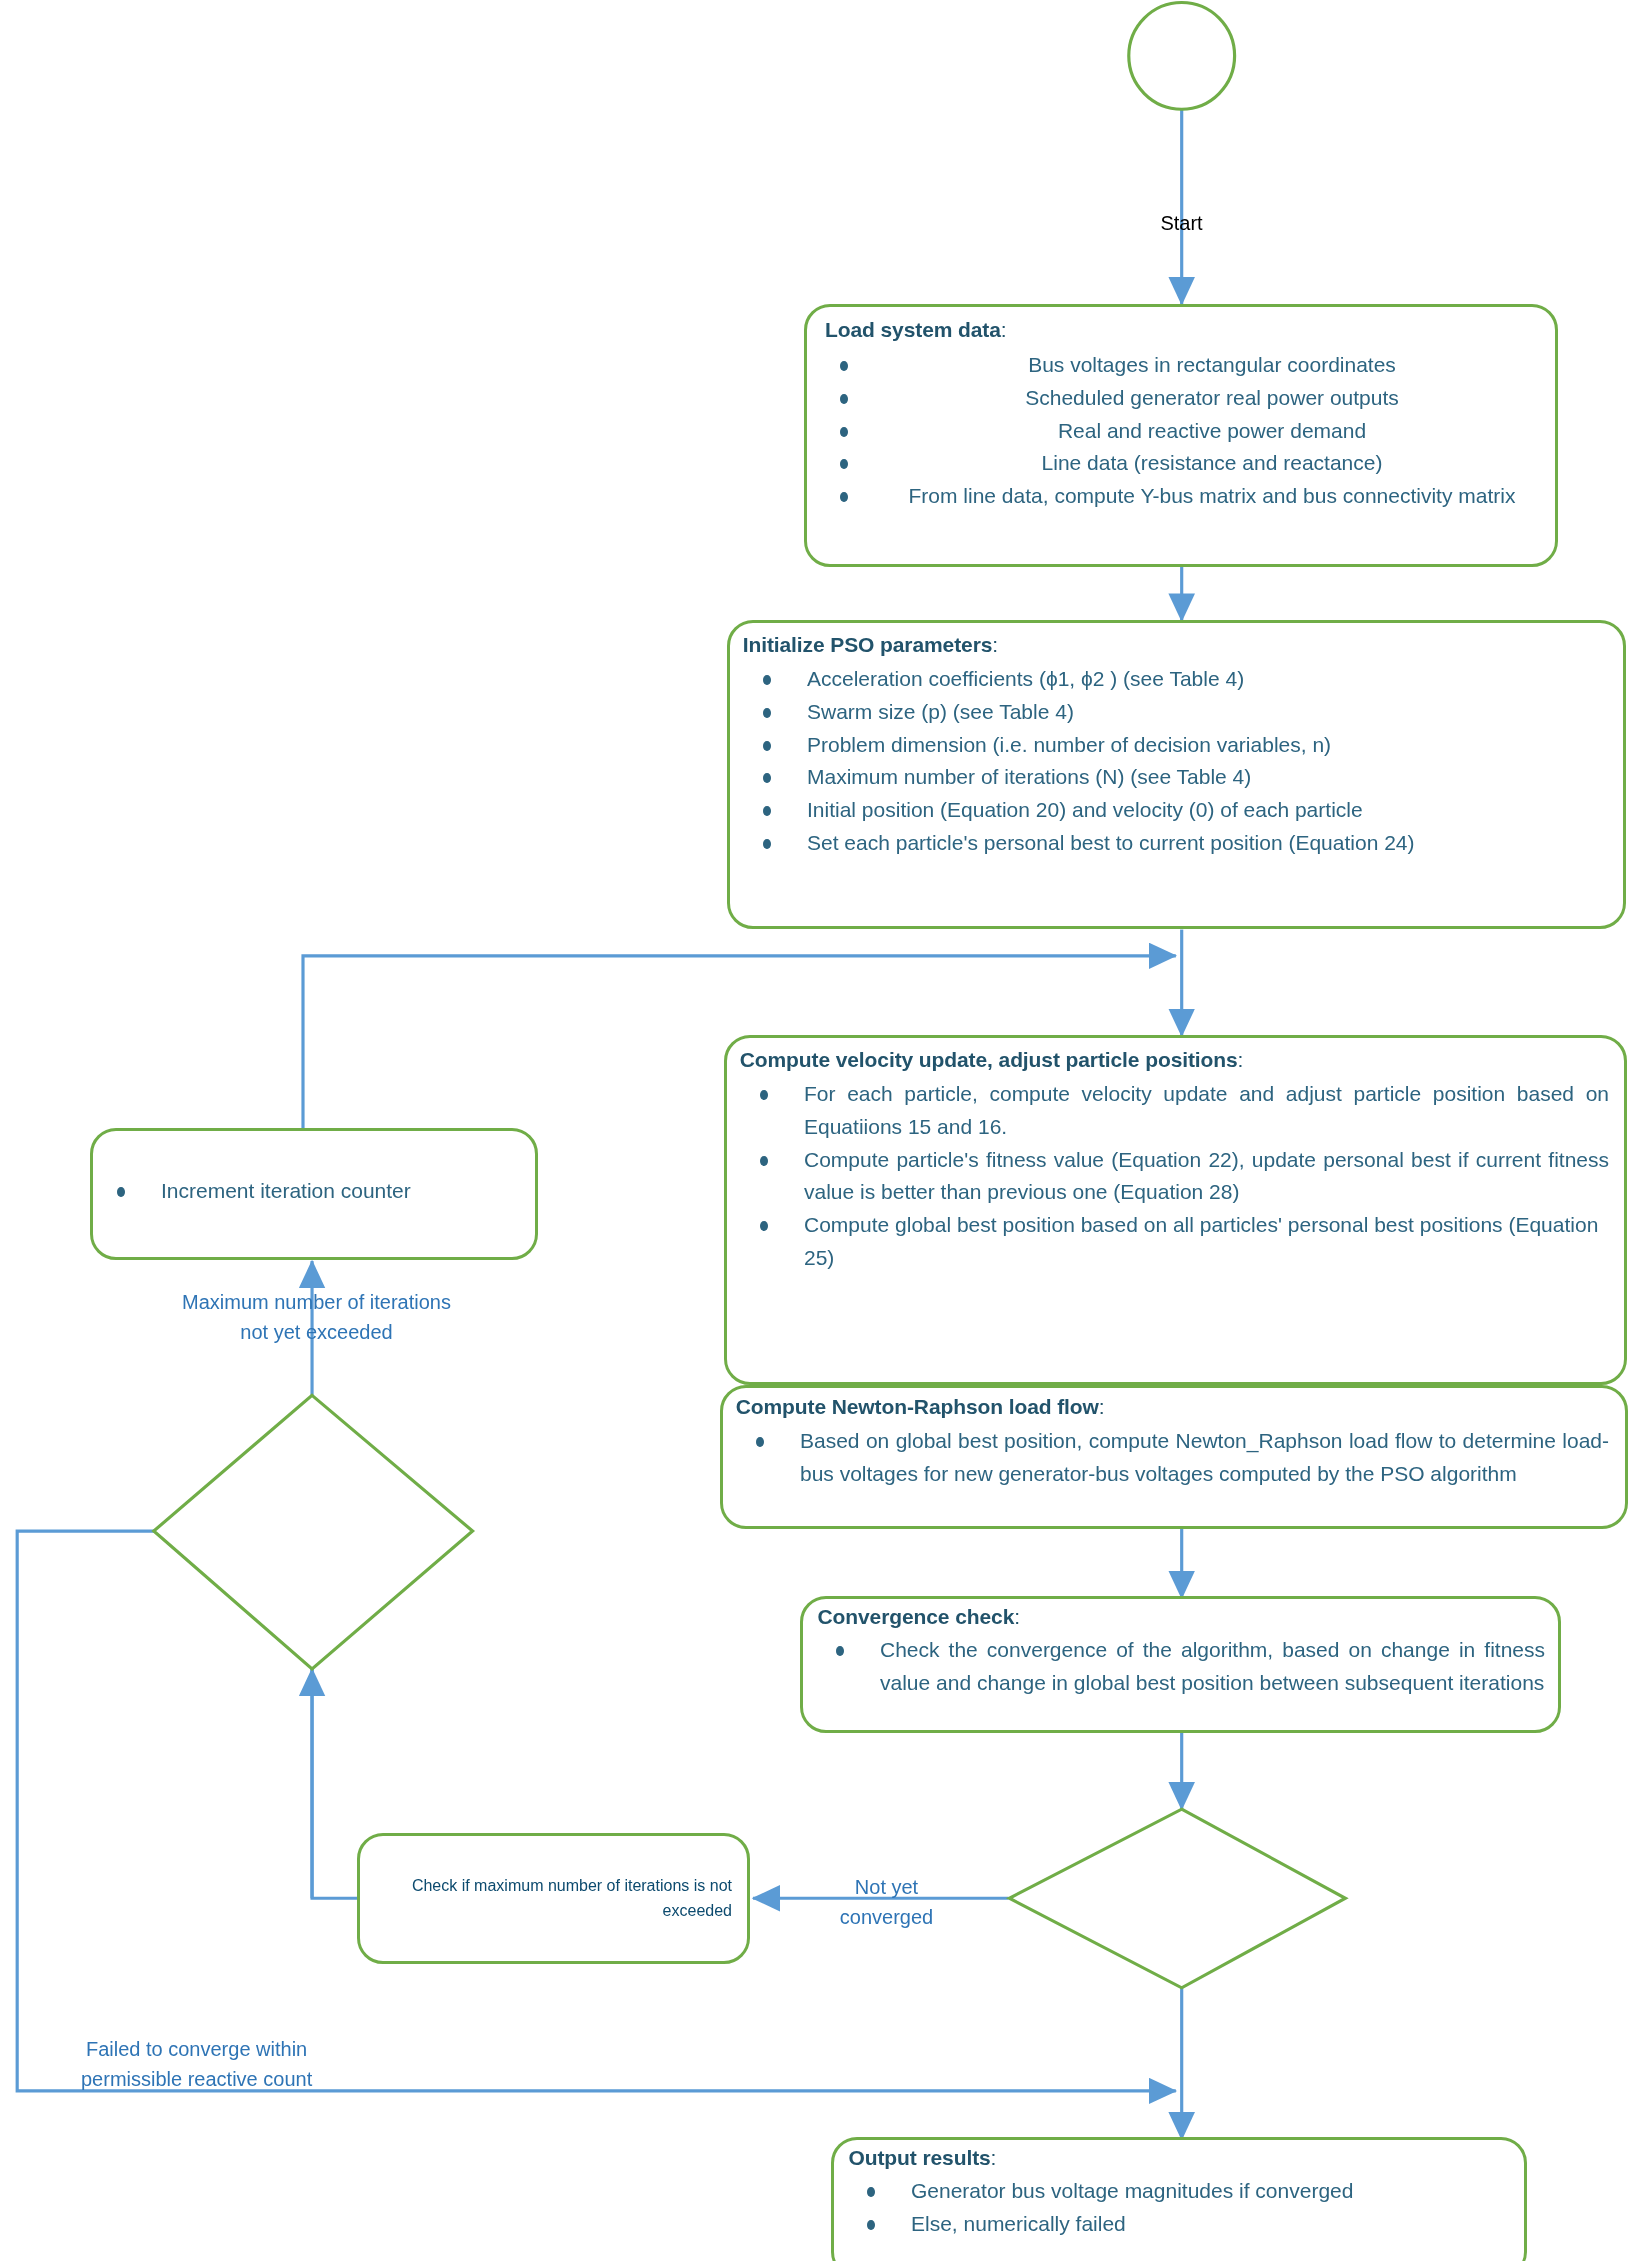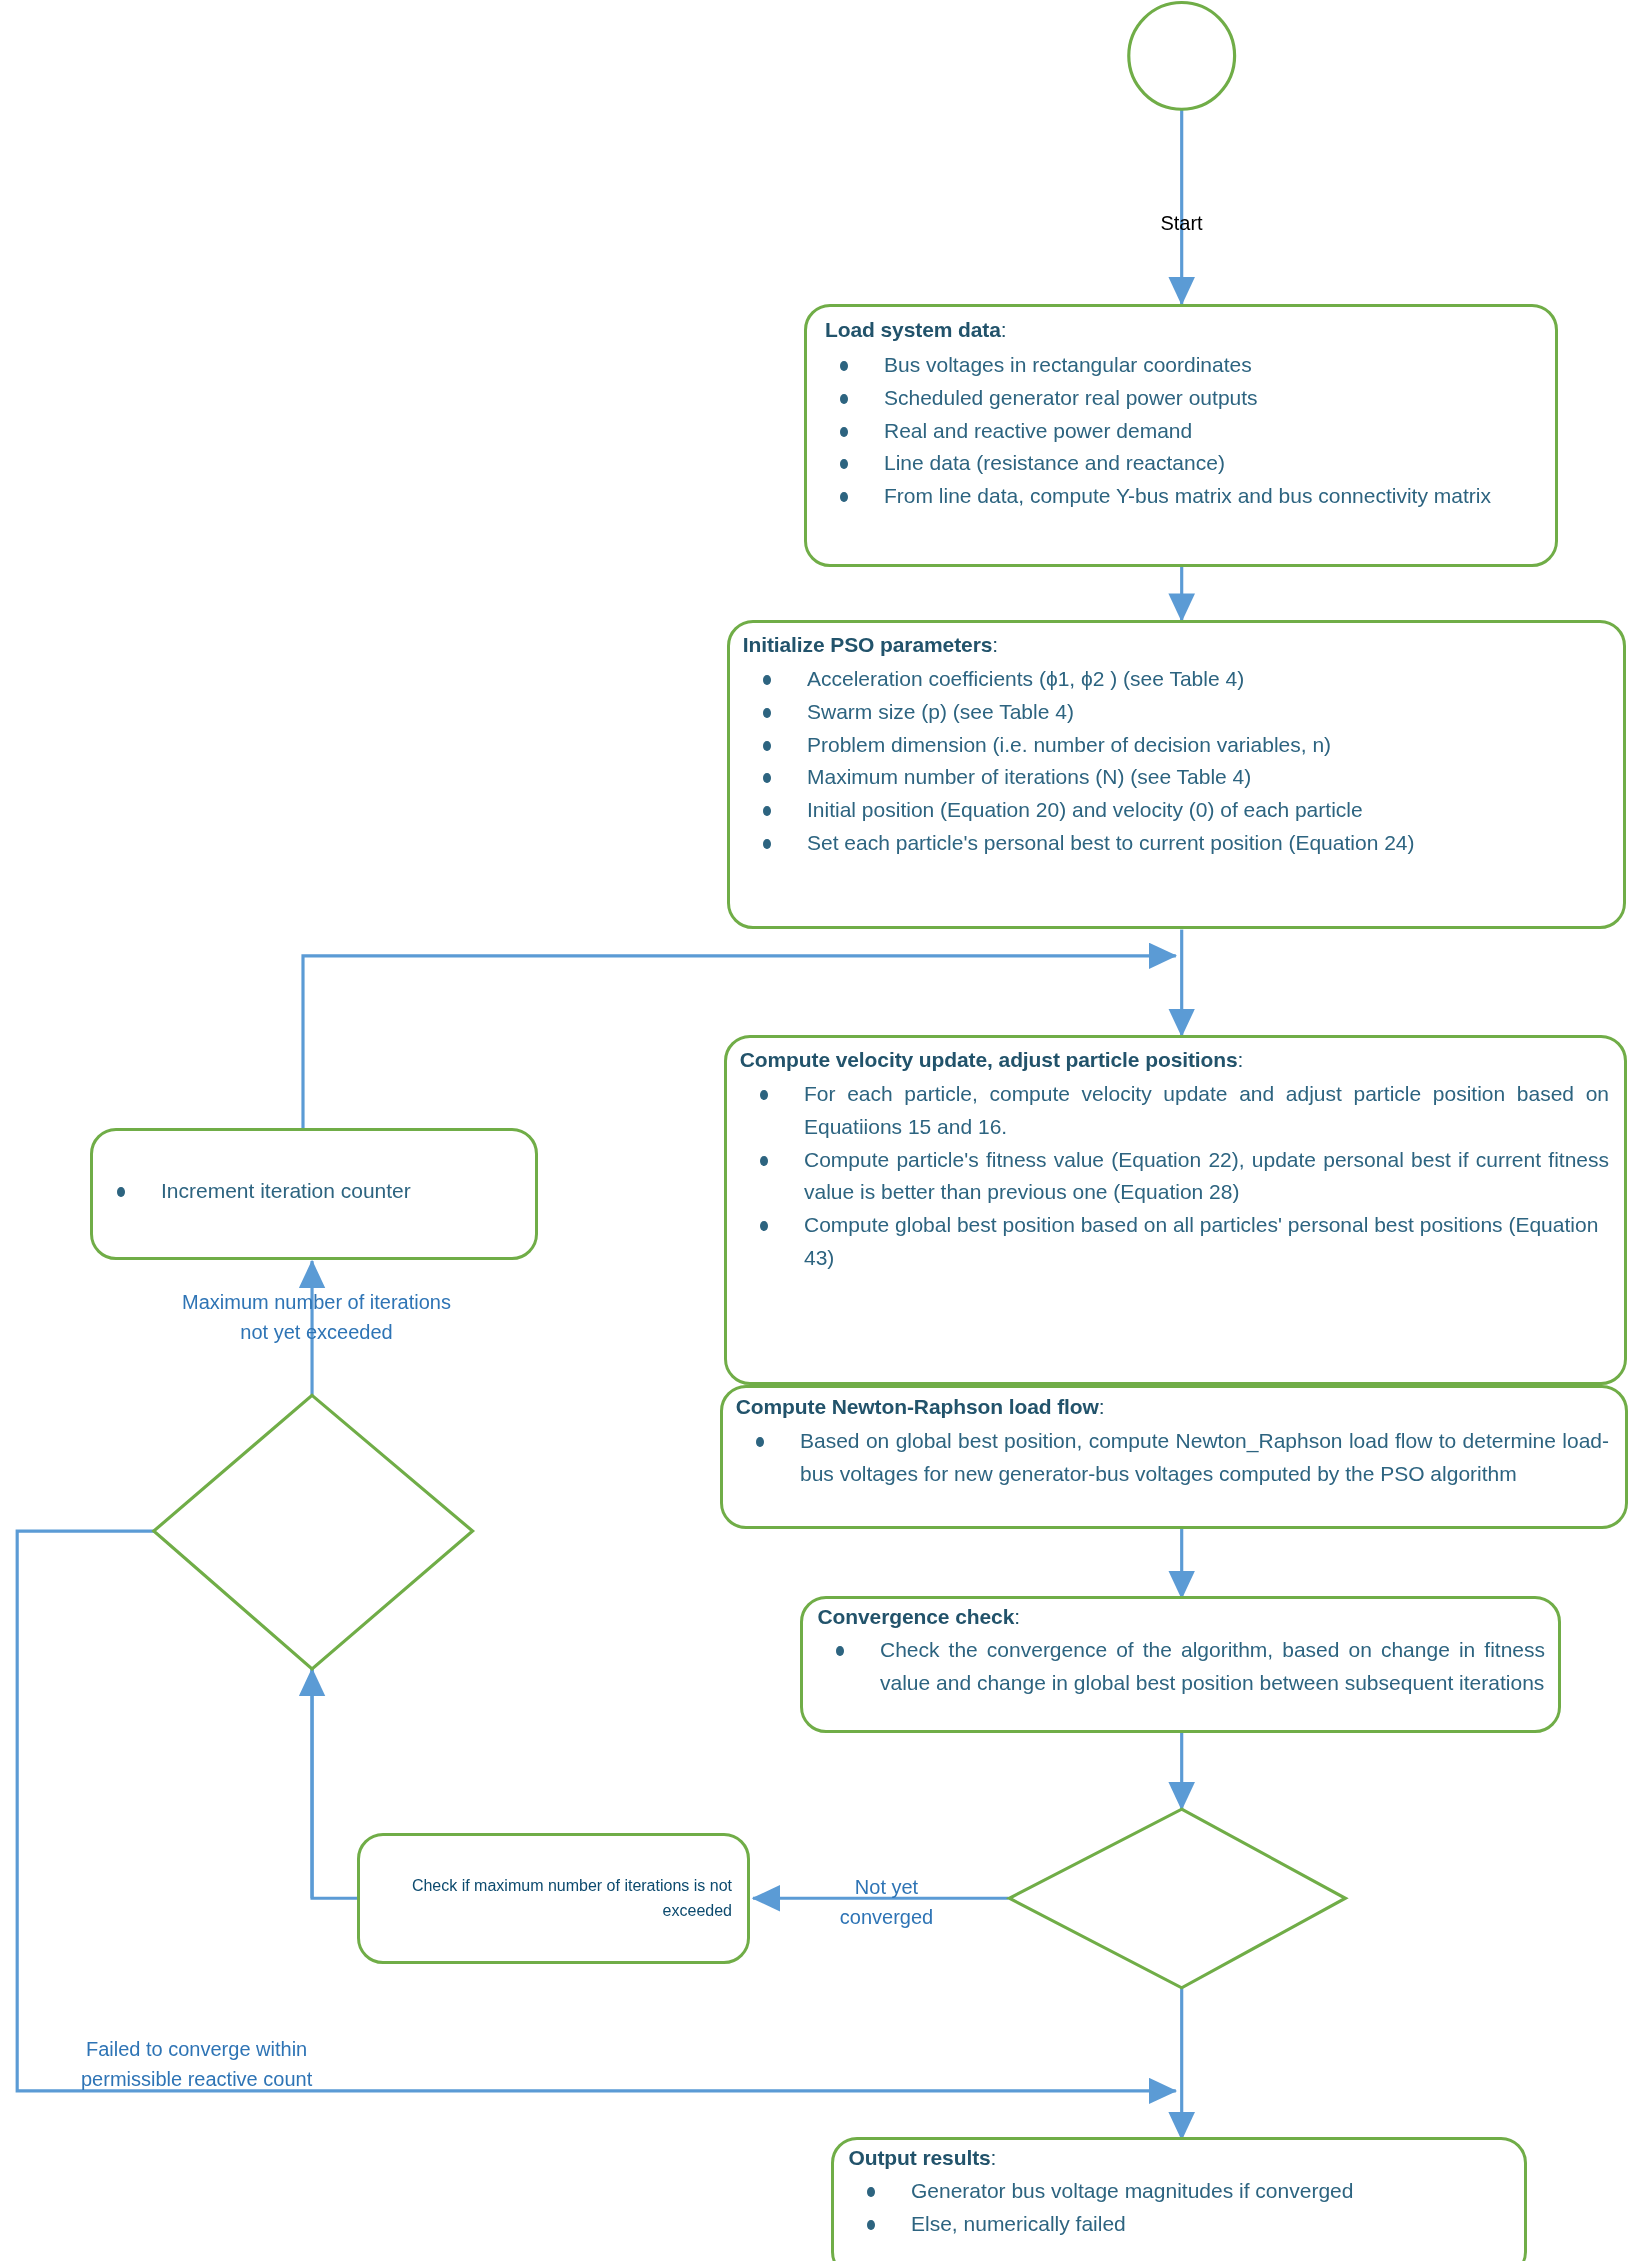--- a/index.html
+++ b/index.html
@@ -79,21 +79,21 @@
 
     <polygon points="2613,4000 2975,4197 2613,4395 2232,4197" fill="#fff" stroke="#70AD47" stroke-width="7"></polygon>
   </svg>
 
   <div class="termlabel" style="left:1091px;top:212px;width:181px;">Start</div>
 
   <div class="node rounded" style="left:804px;top:304px;width:754px;height:263px;text-decoration:underline;">
     <div class="hdr" style="position:absolute;left:18px;top:12.2px;">
       <span>Load system data</span><span class="colon">:</span>
     </div>
-    <ul class="bullets" style="position:absolute;left:0;top:42px;width:733px;">
+    <ul class="bullets" style="position:absolute;left:0;top:42px;width:733px;text-align:center;">
       <li>Bus voltages in rectangular coordinates</li>
       <li>Scheduled generator real power outputs</li>
       <li>Real and reactive power demand</li>
       <li>Line data (resistance and reactance)</li>
       <li>From line data, compute Y-bus matrix and bus connectivity matrix</li>
     </ul>
   </div>
 
   <div class="node rounded" style="left:727px;top:620px;width:899px;height:309px;">
     <div class="hdr" style="position:absolute;left:12.7px;top:11px;">
@@ -109,21 +109,21 @@
     </ul>
   </div>
 
   <div class="node rounded" style="left:724px;top:1035px;width:903px;height:350px;">
     <div class="hdr" style="position:absolute;left:12.7px;top:11px;">
       <span>Compute velocity update, adjust particle positions</span><span class="colon">:</span>
     </div>
     <ul class="bullets" style="position:absolute;left:0;top:40px;width:882px;">
       <li class="just">For each particle, compute velocity update and adjust particle position based on Equatiions 15 and 16.</li>
       <li class="just">Compute particle's fitness value (Equation 22), update personal best if current fitness value is better than previous one (Equation 28)</li>
-      <li>Compute global best position based on all particles' personal best positions (Equation 43)</li>
+      <li>Compute global best position based on all particles' personal best positions (Equation 25)</li>
     </ul>
   </div>
 
   <div class="node rounded" style="left:720px;top:1385px;width:908px;height:144px;">
     <div class="hdr" style="position:absolute;left:12.7px;top:8.1px;text-align:right;">
       <span>Compute Newton-Raphson load flow</span><span class="colon">:</span>
     </div>
     <ul class="bullets" style="position:absolute;left:0;top:37px;width:886px;">
       <li class="just">Based on global best position, compute Newton_Raphson load flow to determine load-bus voltages for new generator-bus voltages computed by the PSO algorithm</li>
     </ul>

